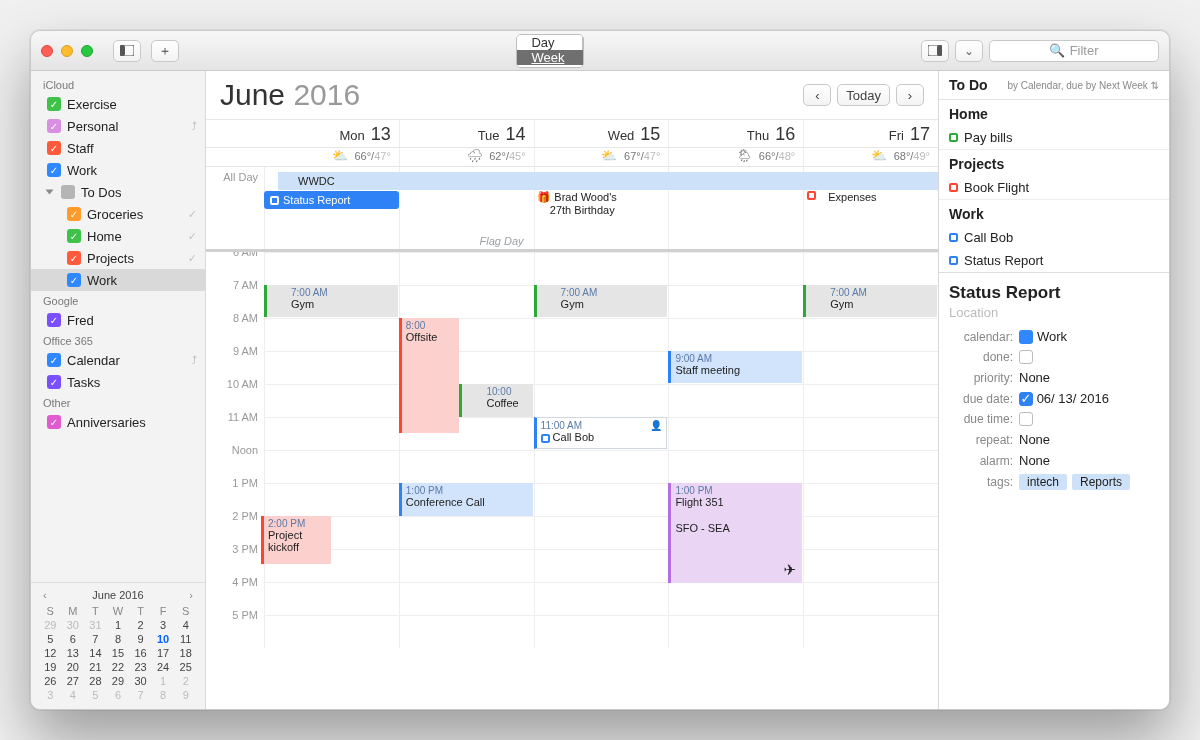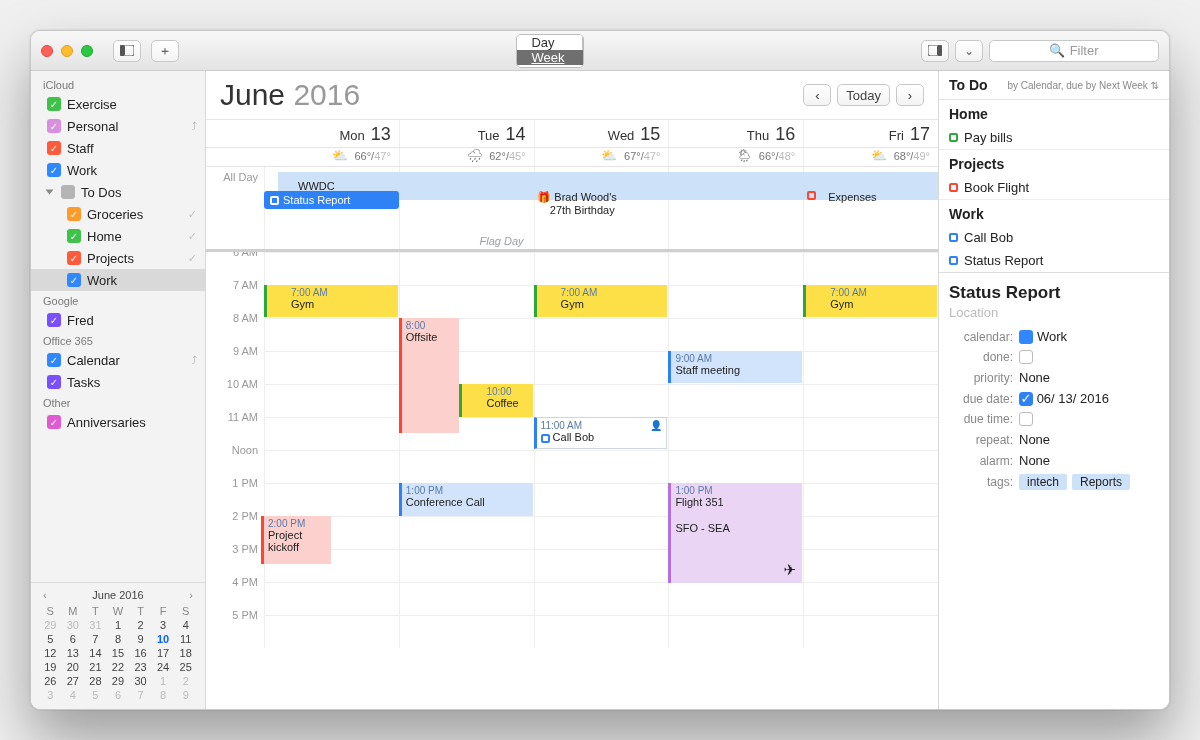--- a/index.html
+++ b/index.html
@@ -40,31 +40,31 @@
 .dh{ border-left:1px solid #eee; padding:4px 8px 2px 0; text-align:right; font-size:14px;}
 .dh .dn{font-size:18px; font-weight:400; color:#333; margin-left:6px;}
 .dh.first{border-left:none;}
 .dhlabel{border:none; text-align:right; padding:4px 8px 2px 0; font-size:14px;}
 .weather{display:flex; align-items:center; justify-content:flex-end; gap:6px; font-size:11px; color:#777; padding:0 8px 3px 0; border-left:1px solid #eee;}
 .weather.first{border-left:none;}
 .allday { border-top:1px solid #e6e6e6; display:grid; grid-template-columns:58px repeat(5,1fr); min-height:86px; position:relative; border-bottom:3px solid #d0d0d0;}
 .alldaylabel{font-size:11px; color:#999; text-align:right; padding:4px 6px 0 0;}
 .adcell{border-left:1px solid #eee; position:relative;}
 .adbar{position:absolute; left:58px; right:0; display:grid; grid-template-columns:repeat(5,1fr);}
-.ev-allday{height:28px; margin:1px 0; background:#cde1f8; font-size:11px; display:flex; align-items:center; padding-left:20px; color:#222;text-align:center; }
+.ev-allday{height:18px; margin:1px 0; background:#cde1f8; font-size:11px; display:flex; align-items:center; padding-left:20px; color:#222;text-align:center; }
 .pill{background:#2f82f6;color:#fff;border-radius:3px;height:18px;display:flex;align-items:center;gap:4px;padding:0 6px;font-size:11px;}
 .sq{width:9px;height:9px;border:2px solid currentColor;border-radius:2px;}
 .timearea{flex:1; overflow:hidden; position:relative;}
 .timegrid{display:grid; grid-template-columns:58px repeat(5,1fr); }
 .hourlabel{height:33px; font-size:11px; color:#999; text-align:right; padding-right:6px; position:relative; top:-6px;}
 .hcell{height:33px; border-left:1px solid #eee; border-top:1px solid #eee;}
 .evwrap{position:absolute; top:0; left:58px; right:0; bottom:0; display:grid; grid-template-columns:repeat(5,1fr);}
 .col{position:relative;}
 .ev{position:absolute; left:0; right:1px; border-left:3px solid; font-size:11px; padding:2px 4px; overflow:hidden;}
-.ev.green{background:#fde047;border-color:#2fa83b;padding-left:24px;} .ev.red{background:#fbd0cd;border-color:#ff4530;}
+.ev.green{background:#e5e5e5;border-color:#2fa83b;padding-left:24px;} .ev.red{background:#fbd0cd;border-color:#ff4530;}
 .ev.blue{background:#d1e4fb;border-color:#2f82f6;} .ev.pur{background:#ead6f4;border-color:#b56fe0;}
 .ev.white{background:#fff; border-color:#2f82f6; border:1px solid #cfd6de; border-left:3px solid #2f82f6;}
 .ev .t{color:#5a7aa8;font-size:10px;} .ev .n{color:#222;}
 .flagday{position:absolute; right:10px; bottom:2px; font-size:11px; color:#9aa0a6; font-style:italic;}
 .right { width:230px; background:#fff; display:flex; flex-direction:column; min-height:0;}
 .todohead{display:flex; align-items:center; justify-content:space-between; padding:6px 10px; border-bottom:1px solid #e3e3e3;}
 .todohead .t{font-weight:600; font-size:14px;}
 .todohead .s{font-size:10px; color:#888;}
 .tgroup{font-weight:600; padding:6px 10px 4px; font-size:14px; border-top:1px solid #eee;}
 .tgroup:first-of-type{border-top:none;}

